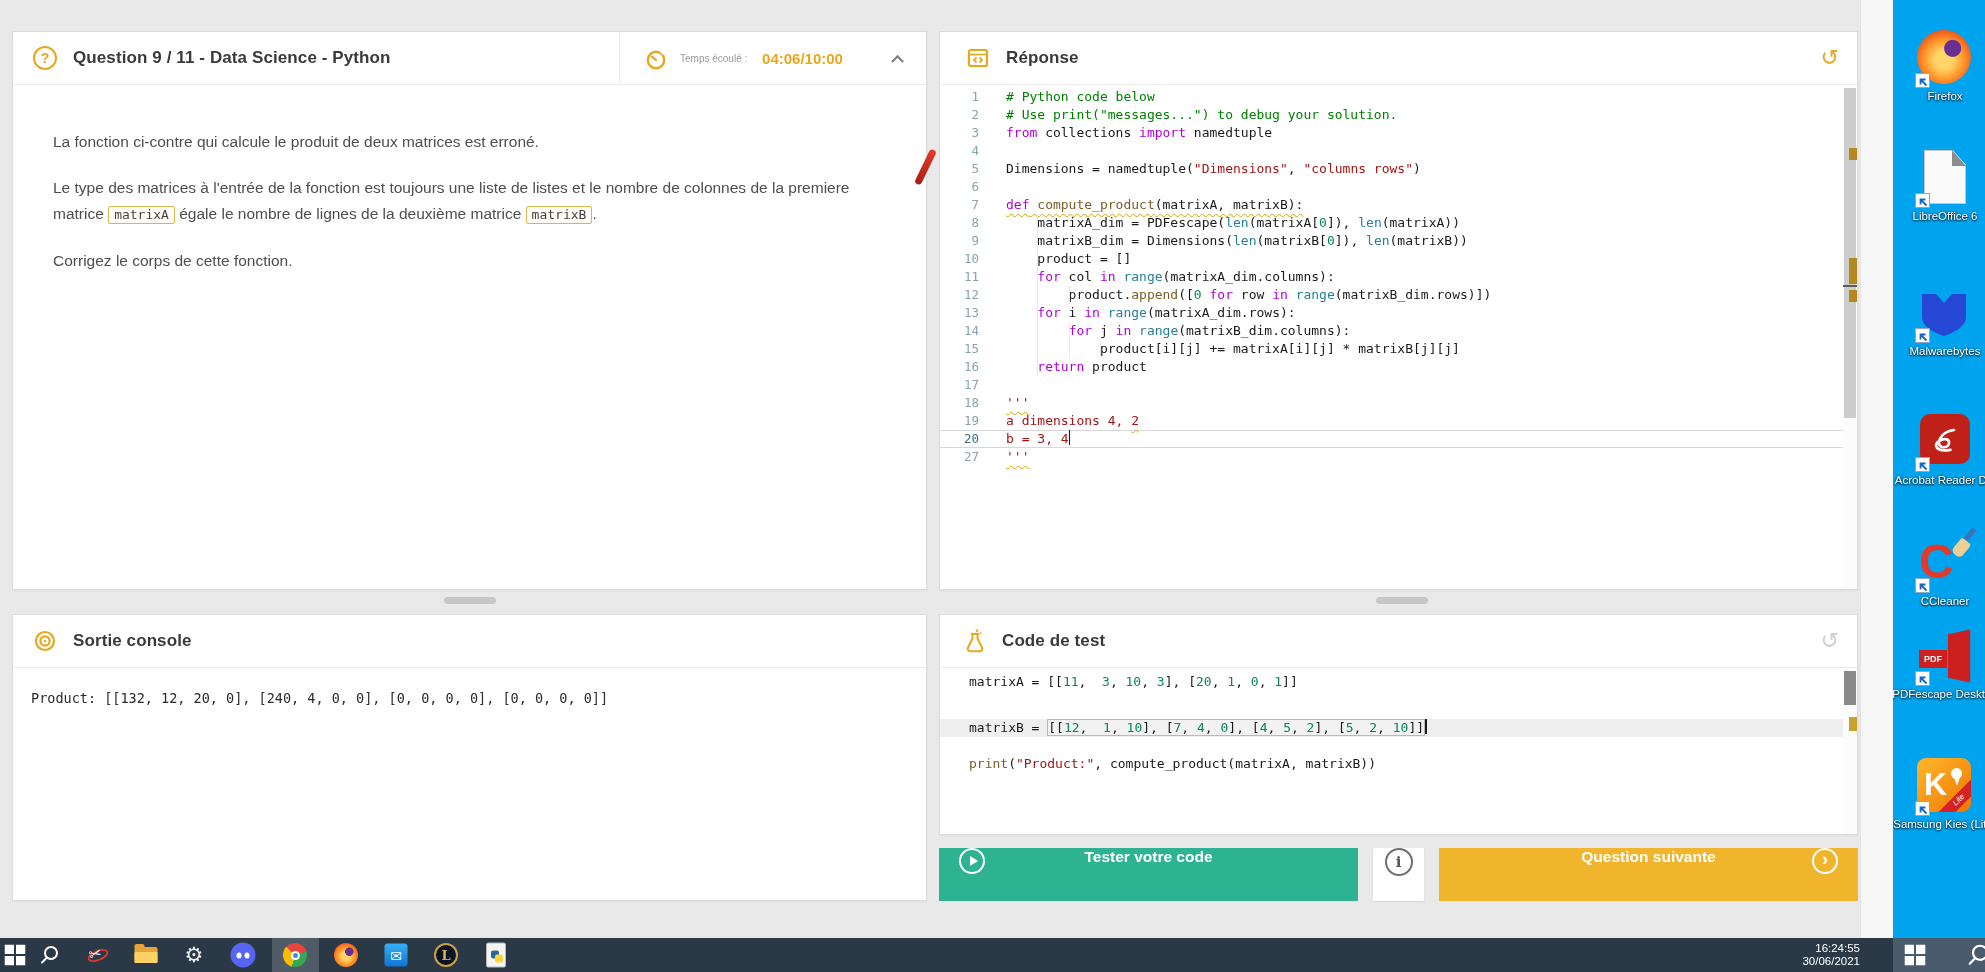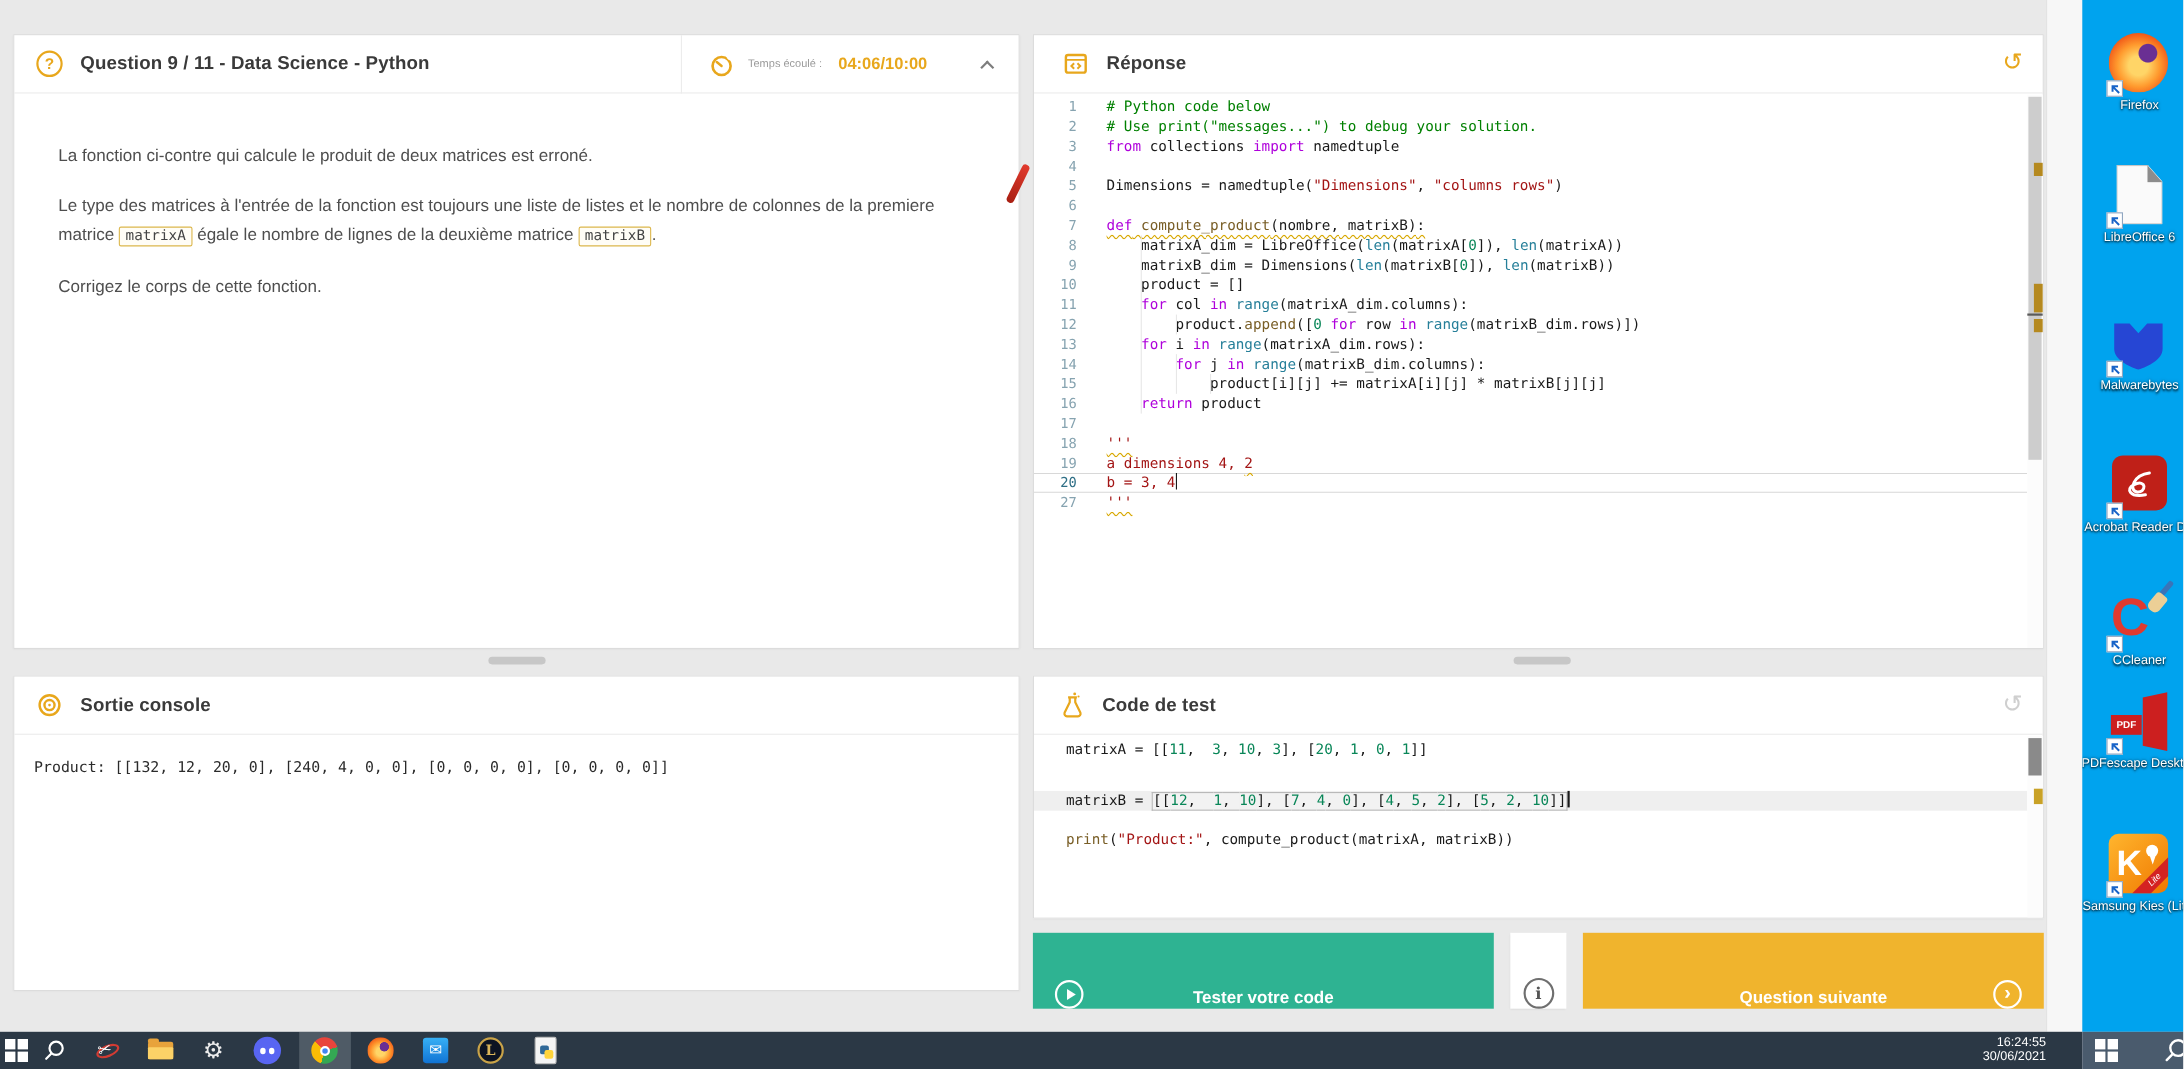--- a/index.html
+++ b/index.html
@@ -54,21 +54,21 @@
 
   
   #test-code { position:absolute; top:0; left:0; right:14px; bottom:0; padding-top:4px; font-size:13px; line-height:18px; }
   .panel-t .cl.al { background:#efefef; box-shadow:none;margin-top:28px; }
   .panel-t .lc { padding-left:29px; }
   .bx { background:#f2f2f2; border-top:1px solid #b9b9b9; border-bottom:1px solid #b9b9b9; }
   .bx-f { border-left:1px solid #b9b9b9; }
   .bx-l { border-right:1px solid #b9b9b9; }
 
   
-  .btn { position:absolute; top:848px; height:69px; display:flex; align-items:flex-end; justify-content:center; color:#fff; font-size:15.5px; font-weight:bold; cursor:pointer; }
+  .btn { position:absolute; top:848px; height:53px; display:flex; align-items:flex-start; justify-content:center; color:#fff; font-size:15.5px; font-weight:bold; cursor:pointer; }
   .btn-test { left:939px; width:419px; background:#2eb392; }
   .btn-next { left:1439px; width:419px; background:#f0b42d; }
   .btn-info { left:1373px; width:51px; background:#fff; box-shadow:0 1px 2px rgba(0,0,0,.08); }
   .play-ic { position:absolute; left:20px; width:26px; height:26px; border:2px solid #fff; border-radius:50%; display:flex; align-items:center; justify-content:center; }
   .play-ic i { display:block; width:0; height:0; border-left:8px solid #fff; border-top:5px solid transparent; border-bottom:5px solid transparent; margin-left:3px; }
   .next-ic { position:absolute; right:20px; width:26px; height:26px; border:2px solid #fff; border-radius:50%; color:#fff; font-size:18px; font-weight:bold; display:flex; align-items:center; justify-content:center; padding-bottom:3px; }
   .info-ic { width:28px; height:28px; border:2px solid #6f6f6f; border-radius:50%; color:#555; font-family:"DejaVu Serif",serif; font-size:15px; display:flex; align-items:center; justify-content:center; }
 
   
   .grip { position:absolute; top:597px; width:52px; height:7px; background:#c7c7c7; border-radius:4px; }
@@ -169,22 +169,22 @@
       <span class="refresh gold">↺</span>
     </div>
     <div class="editor">
       <div id="code-lines">
           <div class="cl"><span class="ln">1</span><span class="lc"><span class="c"># Python code below</span></span></div>
           <div class="cl"><span class="ln">2</span><span class="lc"><span class="c"># Use print("messages...") to debug your solution.</span></span></div>
           <div class="cl"><span class="ln">3</span><span class="lc"><span class="k">from</span><span class="pl"> collections </span><span class="k">import</span><span class="pl"> namedtuple</span></span></div>
           <div class="cl"><span class="ln">4</span><span class="lc"></span></div>
           <div class="cl"><span class="ln">5</span><span class="lc"><span class="pl">Dimensions = namedtuple(</span><span class="s">"Dimensions"</span><span class="pl">, </span><span class="s">"columns rows"</span><span class="pl">)</span></span></div>
           <div class="cl"><span class="ln">6</span><span class="lc"></span></div>
-          <div class="cl"><span class="ln">7</span><span class="lc"><span class="k sq">def</span><span class="pl sq"> </span><span class="fn sq">compute_product</span><span class="pl sq">(nombre, matrixB):</span></span></div>
-          <div class="cl"><span class="ln">8</span><span class="lc"><span class="pl">    matrixA_dim = LibreOffice(</span><span class="fb">len</span><span class="pl">(matrixA[</span><span class="n">0</span><span class="pl">]), </span><span class="fb">len</span><span class="pl">(matrixA))</span></span></div>
+          <div class="cl"><span class="ln">7</span><span class="lc"><span class="k sq">def</span><span class="pl sq"> </span><span class="fn sq">compute_product</span><span class="pl sq">(matrixA, matrixB):</span></span></div>
+          <div class="cl"><span class="ln">8</span><span class="lc"><span class="pl">    matrixA_dim = PDFescape(</span><span class="fb">len</span><span class="pl">(matrixA[</span><span class="n">0</span><span class="pl">]), </span><span class="fb">len</span><span class="pl">(matrixA))</span></span></div>
           <div class="cl"><span class="ln">9</span><span class="lc"><span class="pl">    matrixB_dim = Dimensions(</span><span class="fb">len</span><span class="pl">(matrixB[</span><span class="n">0</span><span class="pl">]), </span><span class="fb">len</span><span class="pl">(matrixB))</span></span></div>
           <div class="cl"><span class="ln">10</span><span class="lc"><span class="pl">    product = []</span></span></div>
           <div class="cl"><span class="ln">11</span><span class="lc"><span class="pl">    </span><span class="k">for</span><span class="pl"> col </span><span class="k">in</span><span class="pl"> </span><span class="fb">range</span><span class="pl">(matrixA_dim.columns):</span></span></div>
           <div class="cl"><span class="ln">12</span><span class="lc"><span class="pl">        product.</span><span class="fn">append</span><span class="pl">([</span><span class="n">0</span><span class="pl"> </span><span class="k">for</span><span class="pl"> row </span><span class="k">in</span><span class="pl"> </span><span class="fb">range</span><span class="pl">(matrixB_dim.rows)])</span></span></div>
           <div class="cl"><span class="ln">13</span><span class="lc"><span class="pl">    </span><span class="k">for</span><span class="pl"> i </span><span class="k">in</span><span class="pl"> </span><span class="fb">range</span><span class="pl">(matrixA_dim.rows):</span></span></div>
           <div class="cl"><span class="ln">14</span><span class="lc"><span class="pl">        </span><span class="k">for</span><span class="pl"> j </span><span class="k">in</span><span class="pl"> </span><span class="fb">range</span><span class="pl">(matrixB_dim.columns):</span></span></div>
           <div class="cl"><span class="ln">15</span><span class="lc"><span class="pl">            product[i][j] += matrixA[i][j] * matrixB[j][j]</span></span></div>
           <div class="cl"><span class="ln">16</span><span class="lc"><span class="pl">    </span><span class="k">return</span><span class="pl"> product</span></span></div>
           <div class="cl"><span class="ln">17</span><span class="lc"></span></div>
           <div class="cl"><span class="ln">18</span><span class="lc"><span class="s sq">'''</span></span></div>

